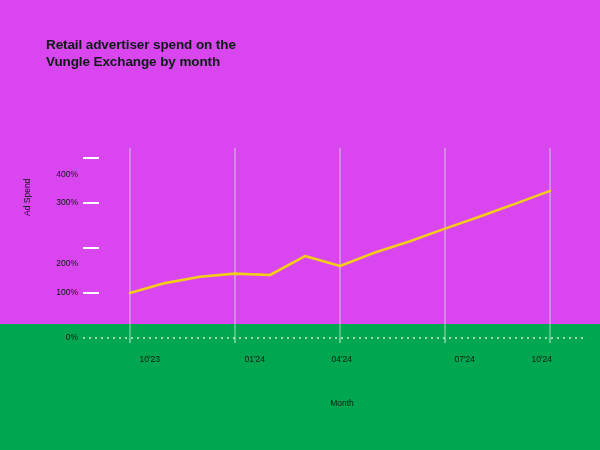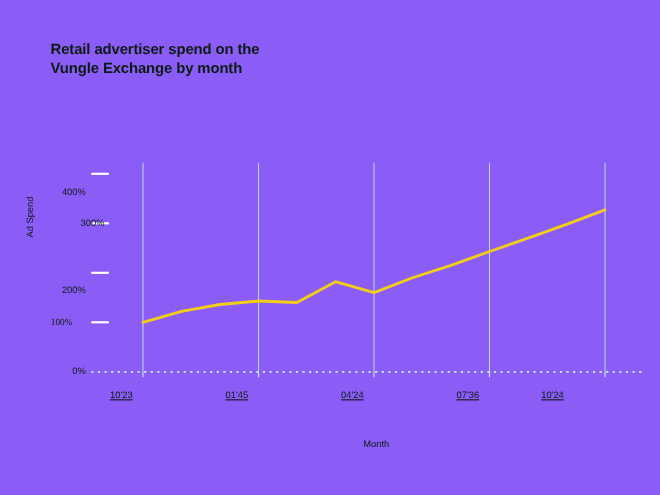--- a/index.html
+++ b/index.html
@@ -10,22 +10,22 @@
   body {
     width: 600px;
     height: 450px;
     overflow: hidden;
     font-family: "Liberation Sans", sans-serif;
     background: #00A650;
   }
   #chart-card {
     position: relative;
     width: 600px;
-    height: 450px;
-    background: #8b5cf6;
+    height: 324px;
+    background: #d946ef;
     box-sizing: border-box;
   }
   #chart-title {
     position: absolute;
     left: 46px;
     top: 36px;
     width: 420px;
     font-size: 13.5px;
     font-weight: bold;
     line-height: 17px;
@@ -51,24 +51,23 @@
     font-size: 8.5px;
     color: #0B1B12;
     text-align: right;
     width: 46px;
     letter-spacing: 0px;
   }
   .x-tick-label {
     position: absolute;
     font-size: 8.5px;
     color: #0B1B12;
-    text-align: left;
+    text-align: right;
     width: 60px;
     top: 354px;
-    text-decoration: underline;
   }
   #y-axis-title {
     position: absolute;
     left: 22px;
     top: 216px;
     font-size: 8.5px;
     color: #0B1B12;
     transform: rotate(-90deg);
     transform-origin: left top;
     white-space: nowrap;
@@ -116,30 +115,30 @@
           <line x1="235" x2="235" y1="338" y2="343" stroke="#C9F0D8" stroke-width="1"></line>
           <line x1="340" x2="340" y1="338" y2="343" stroke="#C9F0D8" stroke-width="1"></line>
           <line x1="445" x2="445" y1="338" y2="343" stroke="#C9F0D8" stroke-width="1"></line>
           <line x1="550" x2="550" y1="338" y2="343" stroke="#C9F0D8" stroke-width="1"></line>
         </g>
       <path id="data-line" fill="none" stroke="#F2CE1B" stroke-width="2.6" stroke-linejoin="round" stroke-linecap="round" d="M130.00 293.00 L165.00 283.10 L200.00 276.80 L235.00 273.65 L270.00 275.00 L305.00 256.10 L340.00 266.00 L375.00 252.50 L410.00 241.25 L445.00 228.65 L480.00 216.50 L515.00 203.90 L550.00 190.85"></path>
     </svg>
 
     <div id="y-labels">
         <div class="y-tick-label" style="left: 32px; top: 332px;">0%</div>
-        <div class="y-tick-label" style="left: 20px; top: 287px; font-family: Liberation Serif, serif;">100%</div>
+        <div class="y-tick-label" style="left: 32px; top: 287px;">100%</div>
         <div class="y-tick-label" style="left: 32px; top: 258px;">200%</div>
-        <div class="y-tick-label" style="left: 49px; top: 197px;">300%</div>
+        <div class="y-tick-label" style="left: 32px; top: 197px;">300%</div>
         <div class="y-tick-label" style="left: 32px; top: 169px;">400%</div>
       </div>
     <div id="x-labels">
         <div class="x-tick-label" style="left: 100px;">10'23</div>
-        <div class="x-tick-label" style="left: 205px;">01'45</div>
-        <div class="x-tick-label" style="left: 310px;">04'24</div>
-        <div class="x-tick-label" style="left: 415px;">07'36</div>
+        <div class="x-tick-label" style="left: 205px;">01'24</div>
+        <div class="x-tick-label" style="left: 292px;">04'24</div>
+        <div class="x-tick-label" style="left: 415px;">07'24</div>
         <div class="x-tick-label" style="left: 492px;">10'24</div>
       </div>
 
     <div id="y-axis-title">Ad Spend</div>
     <div id="x-axis-title">Month</div>
   </div>
 
 </div>
 
 </body></html>

